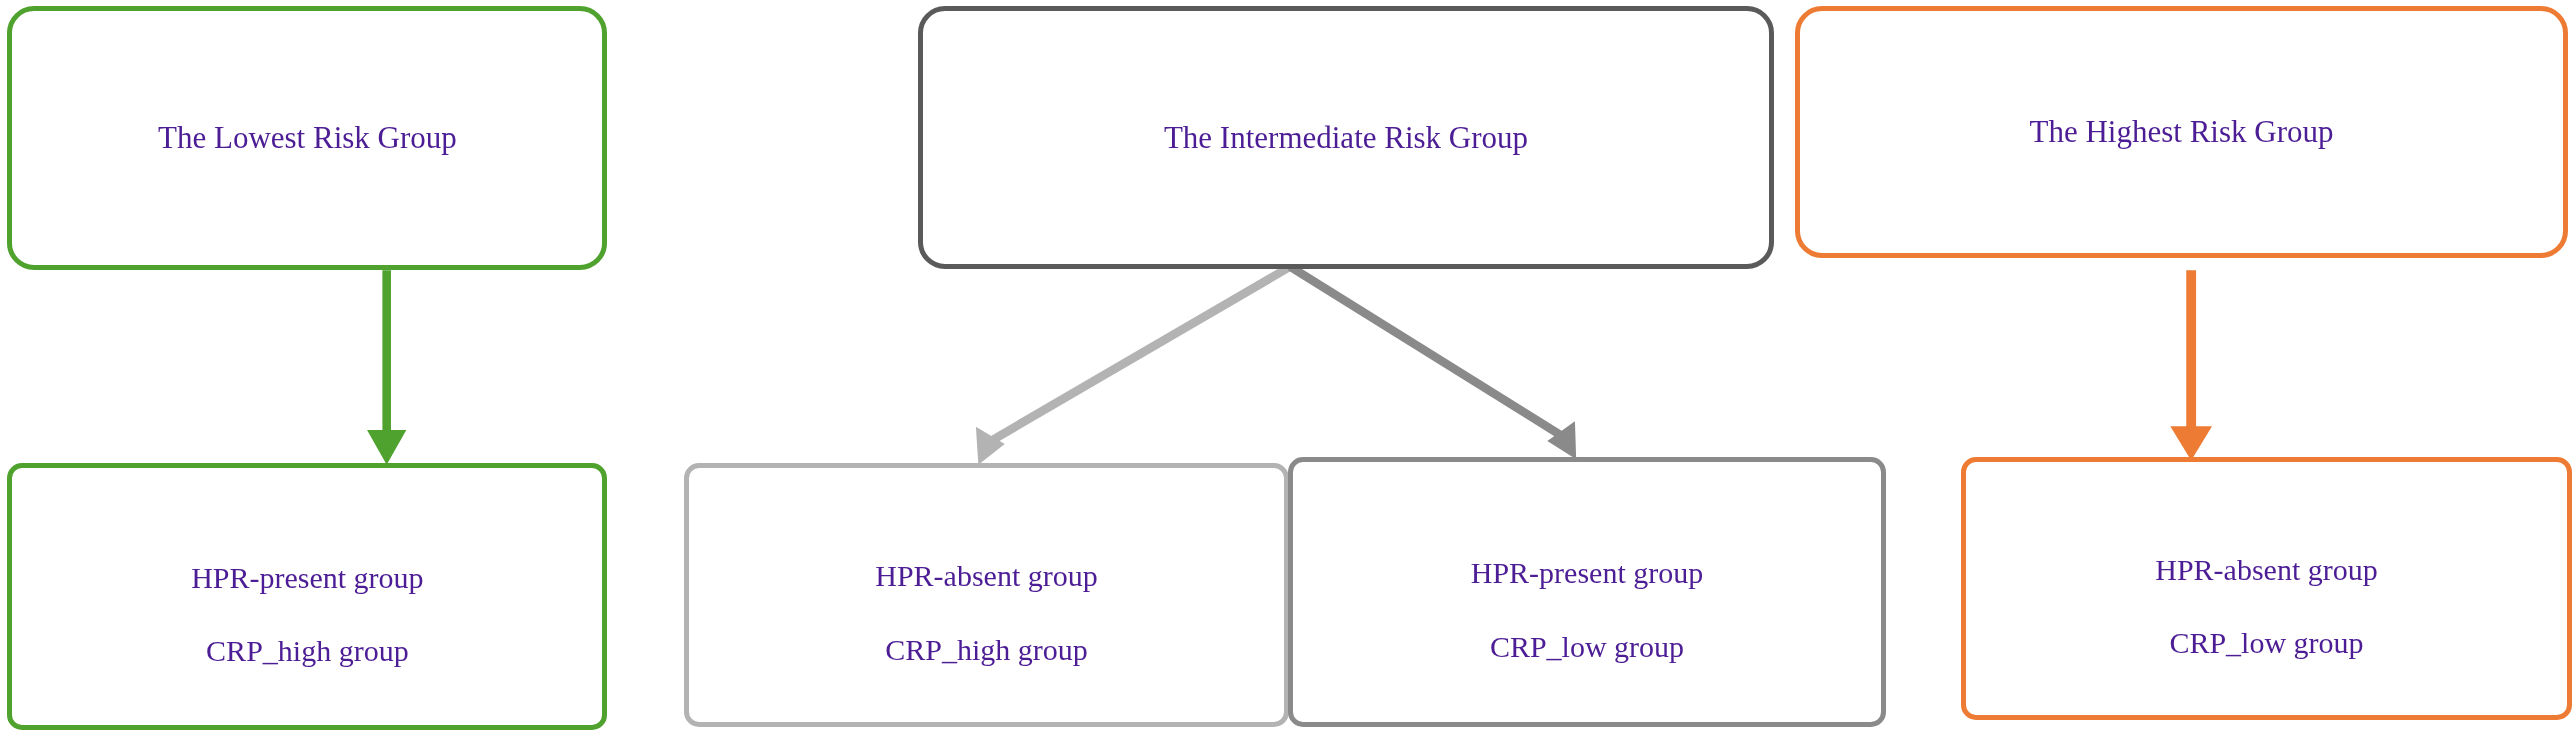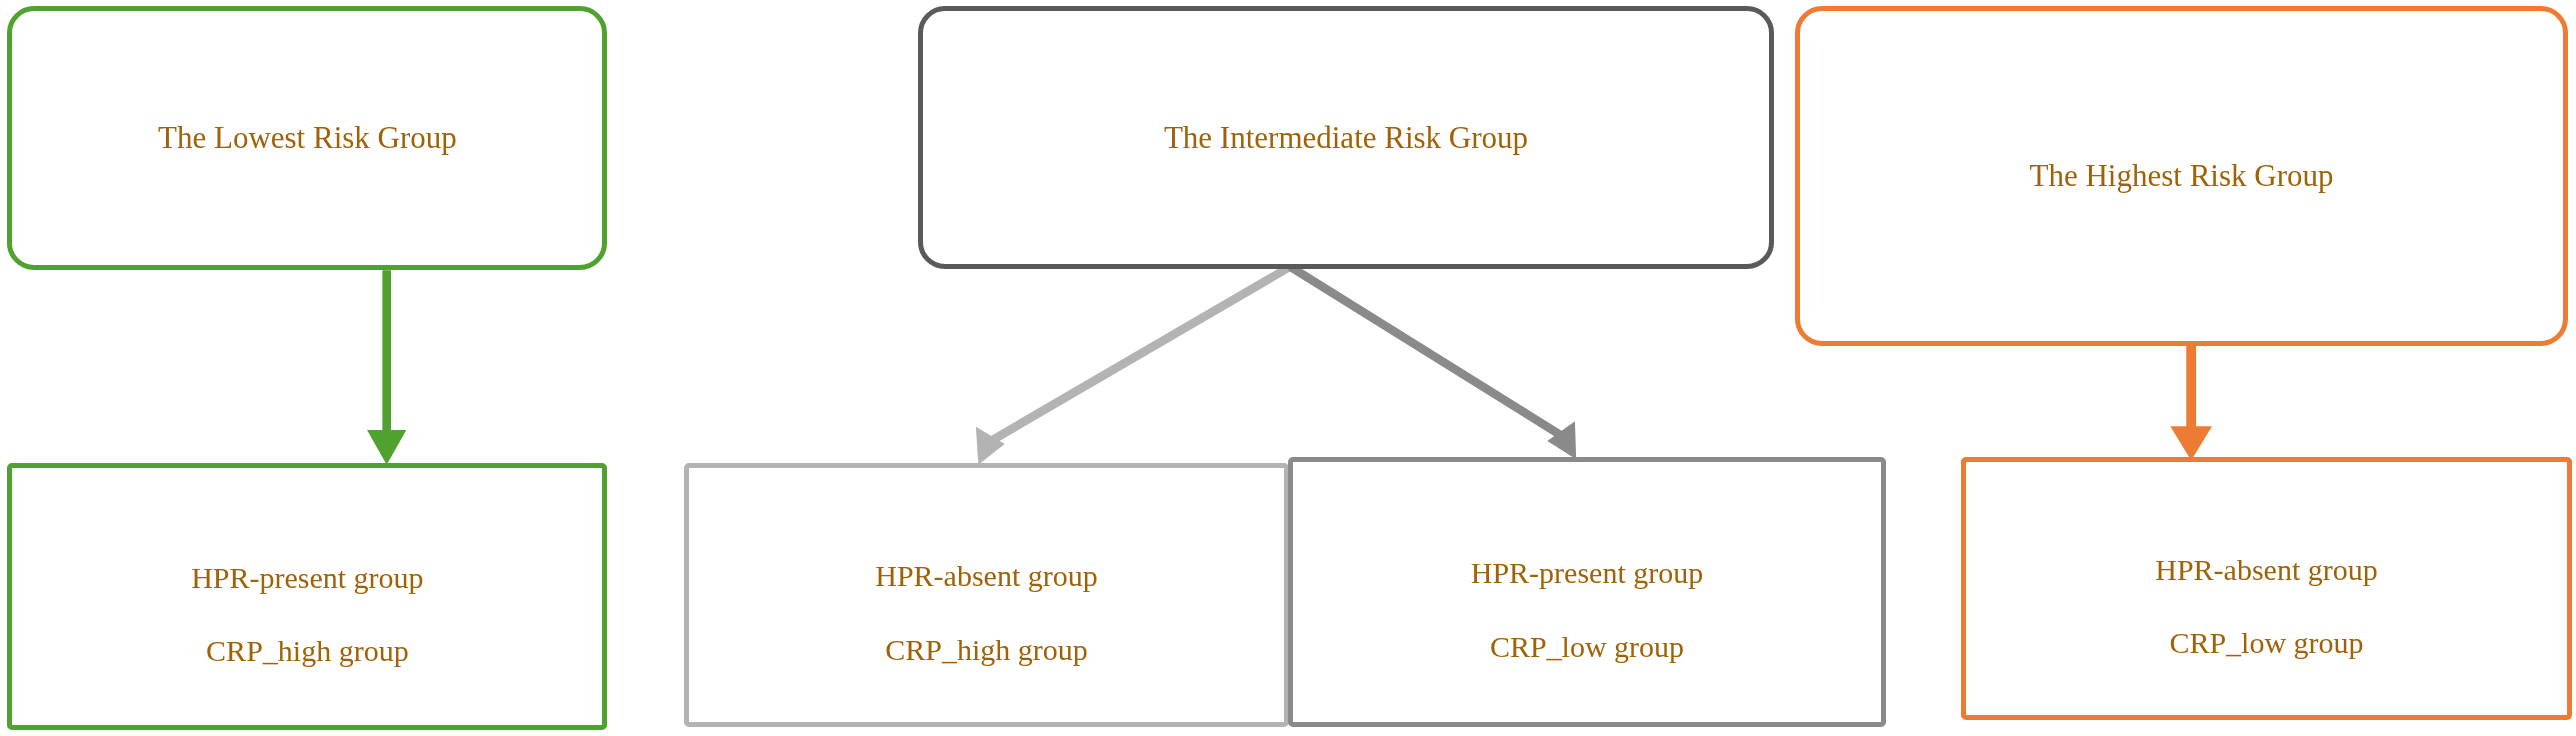--- a/index.html
+++ b/index.html
@@ -17,36 +17,36 @@
     font-family: "Liberation Serif", "DejaVu Serif", serif;
   }
   .node {
     position: absolute;
     box-sizing: border-box;
     background: #ffffff;
     display: flex;
     align-items: center;
     justify-content: center;
     text-align: center;
-    color: #a16207;
+    color: #4c1d95;
     line-height: 1.22;
     white-space: pre-line;
     z-index: 3;
   }
   .node-top {
     font-size: 31px;
     border-width: 5.5px;
     border-style: solid;
     border-radius: 27px;
   }
   .node-bottom {
     font-size: 30px;
     border-width: 5.5px;
     border-style: solid;
-    border-radius: 5px;
+    border-radius: 15px;
   }
   .node-label {
     display: block;
     padding: 0 14.7px;
   }
   #arrow-layer {
     position: absolute;
     left: 0;
     top: 0;
     width: 2576px;
@@ -84,21 +84,21 @@
   </svg>
 
   <div class="node node-top" style="left:7.4px; top:6.1px; width:600px; height:264px; border-color:#4FA22E;">
     <span class="node-label">The Lowest Risk Group</span>
   </div>
 
   <div class="node node-top" style="left:918px; top:6.1px; width:856px; height:263px; border-color:#5A5A5A;">
     <span class="node-label">The Intermediate Risk Group</span>
   </div>
 
-  <div class="node node-top" style="left:1795px; top:6.1px; width:773px; height:340px; border-color:#EE7B33;">
+  <div class="node node-top" style="left:1795px; top:6.1px; width:773px; height:252px; border-color:#EE7B33;">
     <span class="node-label">The Highest Risk Group</span>
   </div>
 
   <div class="node node-bottom" style="left:7.4px; top:463px; width:600px; height:267px; border-color:#4FA22E;">
     <span class="node-label">
       <span>HPR-present group</span><br>
       <span>CRP_high group</span>
     </span>
   </div>
 

